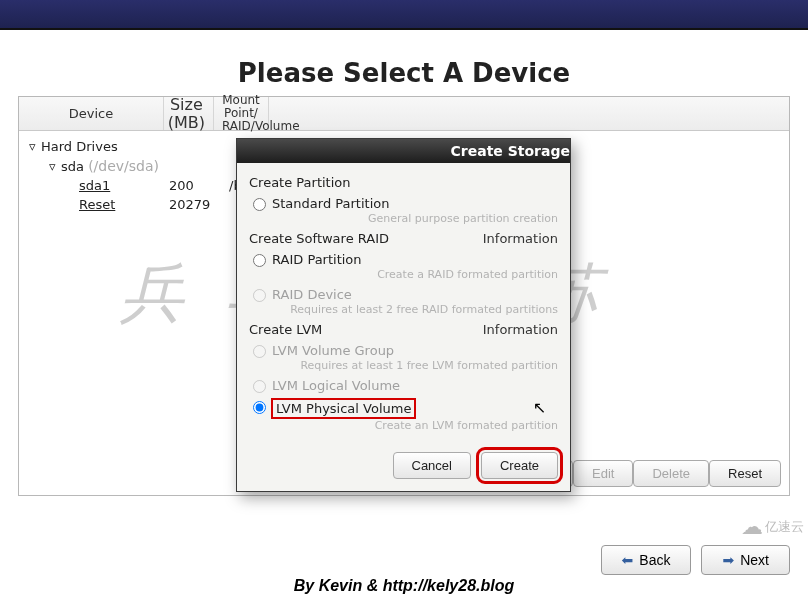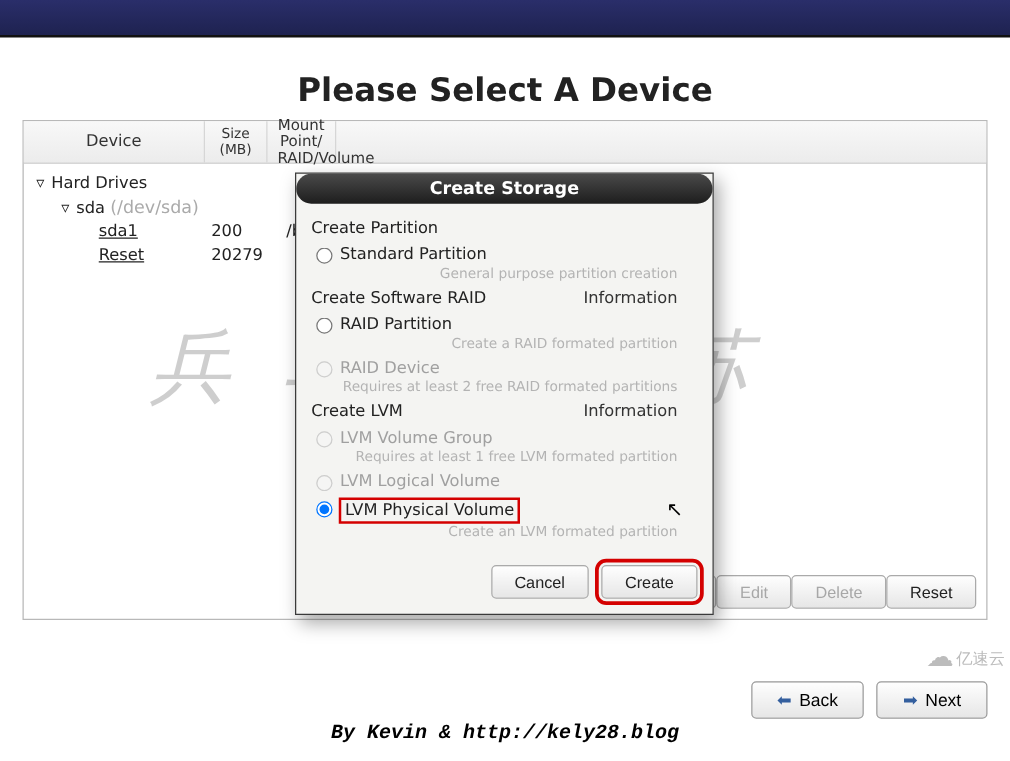--- a/index.html
+++ b/index.html
@@ -3,49 +3,49 @@
   <meta charset="utf-8">
   <style>
     * { box-sizing: border-box; margin: 0; padding: 0; }
     body { font-family: "DejaVu Sans", Arial, sans-serif; font-size: 13px; width: 808px; height: 609px; background: #fff; position: relative; overflow: hidden; }
     .topbar { height: 30px; background: linear-gradient(#2a2e6a, #1e2250); border-bottom: 2px solid #111; }
     .page-title { text-align: center; font-size: 26px; font-weight: bold; color: #222; margin: 28px 0 8px 0; }
     .device-panel { border: 1px solid #b8b8b8; margin: 0 18px; background: #fff; height: 400px; position: relative; }
     .table-header { display: flex; background: linear-gradient(#f8f8f8,#ececec); border-bottom: 1px solid #c9c9c9; height: 34px; align-items: center; color: #333; }
     .th { border-right: 1px solid #d6d6d6; padding: 2px 8px; text-align: center; height: 100%; display: flex; flex-direction: column; justify-content: center; }
     .th.device { width: 145px; }
-    .th.size { width: 50px; line-height: 1.1; font-size: 11px; }
+    .th.size { width: 50px; line-height: 1.1; font-size: 16px; align-items: flex-end; }
     .th.mount { width: 55px; line-height: 1.1; font-size: 12px; }
     .tree { padding: 6px 0 0 0; }
     .tree-row { display: flex; align-items: center; padding: 2px 8px; color: #222; }
     .tree-row .twisty { width: 12px; display: inline-block; }
     .tree-row.level1 { padding-left: 10px; }
     .tree-row.level2 { padding-left: 30px; }
     .tree-row.level3 { padding-left: 60px; text-decoration: underline; }
     .tree-row .col-size { position: absolute; left: 150px; width: 55px; text-align: left; }
     .tree-row .col-mount { position: absolute; left: 210px; }
     .devpath { color: #aaa; font-size: 14px; }
     .bottom-buttons { position: absolute; right: 8px; bottom: 8px; display: flex; gap: 0; }
     .btn { background: linear-gradient(#fefefe,#e6e6e6); border: 1px solid #aaa; border-radius: 4px; padding: 5px 18px; font-size: 13px; color: #222; cursor: pointer; }
     .btn:disabled { color: #a7a7a7; cursor: default; }
     .dialog { position: absolute; left: 236px; top: 138px; width: 335px; background: #f4f4f2; border: 1px solid #3a3a3a; box-shadow: 4px 6px 14px rgba(0,0,0,.35); }
-    .dialog-title { background: linear-gradient(#4a4a4a,#1d1d1d); color: #fff; font-weight: bold; text-align: center; padding: 4px 0; font-size: 14px; border-radius: 12px; }
-    .dialog-body { padding: 6px 28px 10px 12px; }
+    .dialog-title { background: linear-gradient(#4a4a4a,#1d1d1d); color: #fff; font-weight: bold; text-align: right; padding: 4px 0; font-size: 14px; }
+    .dialog-body { padding: 6px 12px 10px 12px; }
     .section-title { font-size: 13px; color: #222; margin-top: 6px; display: flex; justify-content: space-between; }
     .opt { display: flex; align-items: flex-start; gap: 6px; margin: 6px 0 0 4px; }
     .opt input[type=radio] { margin-top: 2px; }
     .opt-label { color: #222; }
     .opt-label.disabled { color: #a0a0a0; }
     .opt-desc { font-size: 11px; color: #b3b3b3; margin: 1px 0 0 22px; text-align: right; }
     .highlight { outline: 2px solid #d40000; outline-offset: -1px; display: inline-block; padding: 2px 4px; }
     .dialog-buttons { display: flex; justify-content: flex-end; gap: 10px; padding: 10px 12px 12px 0; }
     .create-highlight { outline: 3px solid #d40000; outline-offset: 2px; }
     .info-link { color: #333; }
     .watermark { position: absolute; top: 250px; left: 120px; font-size: 64px; color: rgba(80,80,80,.28); font-family: "KaiTi","STKaiti",serif; font-style: italic; letter-spacing: 40px; pointer-events: none; }
-    .footer-credit { position: absolute; left: 0; right: 0; bottom: 14px; text-align: center; font-family: Liberation Mono, monospace; font-style: italic; font-weight: bold; font-size: 16px; }
+    .footer-credit { position: absolute; left: 0; right: 0; bottom: 14px; text-align: center; font-family: Liberation Sans, sans-serif; font-style: italic; font-weight: bold; font-size: 16px; }
     .nav-buttons { position: absolute; right: 18px; bottom: 34px; display: flex; gap: 10px; }
     .nav-btn { background: linear-gradient(#fefefe,#e6e6e6); border: 1px solid #999; border-radius: 4px; padding: 6px 20px; font-size: 14px; display: inline-flex; align-items: center; gap: 6px; cursor: pointer; }
     .arrow { font-size: 14px; color: #345f9e; }
     .corner-logo { position: absolute; right: 4px; bottom: 70px; color: #bcbcbc; font-size: 22px; display: flex; align-items: center; gap: 2px; }
     .corner-logo .txt { font-size: 13px; }
     .cursor { position: absolute; left: 533px; top: 398px; font-size: 16px; color: #000; pointer-events: none; }
   </style>
 </head>
 <body>
 

